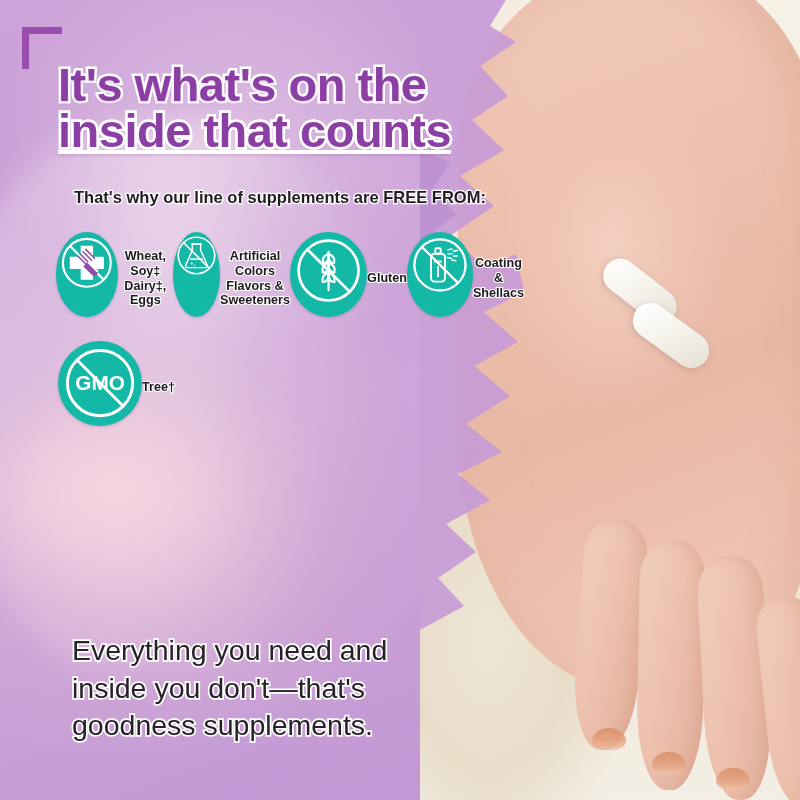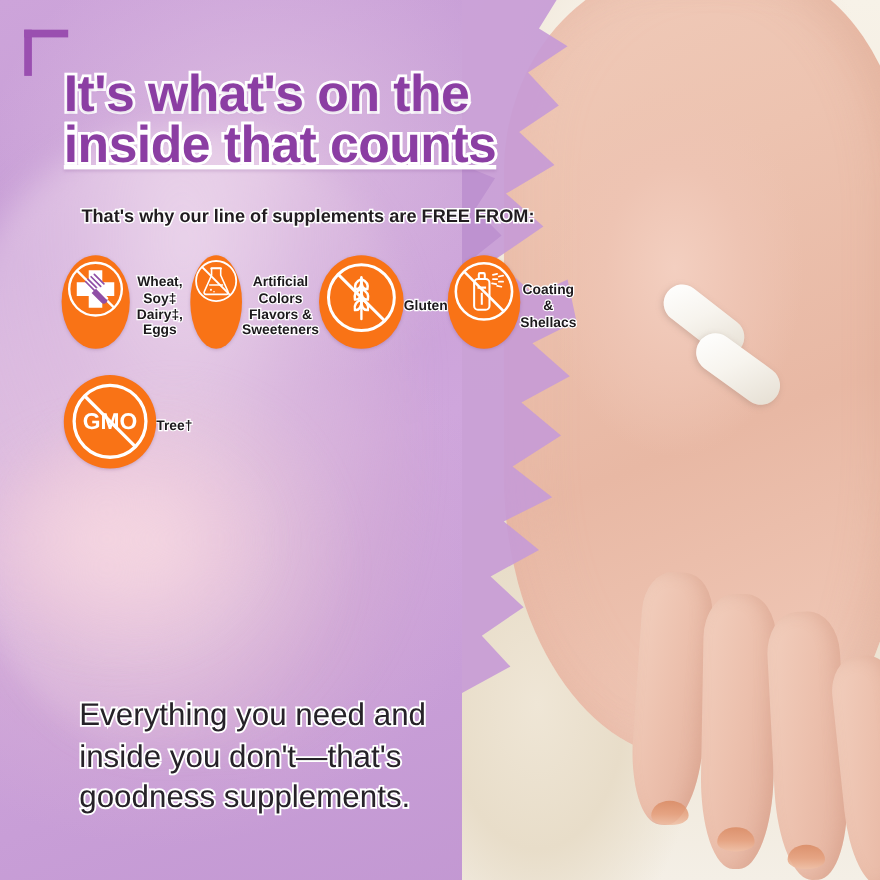--- a/index.html
+++ b/index.html
@@ -161,21 +161,21 @@
 
   .icon-cell {
     width: 117px;
     display: flex;
     flex-direction: row;
     align-items: center;
   }
   .badge {
     width: 85px; height: 85px;
     border-radius: 50%;
-    background: #f97316;
+    background: #14b8a6;
     position: relative;
     box-shadow: 0 1px 3px rgba(90,50,110,0.25);
   }
   .badge svg { position: absolute; inset: 0; }
   .icon-label {
     margin-top: 8px;
     text-align: center;
     font-size: 12.6px;
     font-weight: 700;
     line-height: 1.18;

